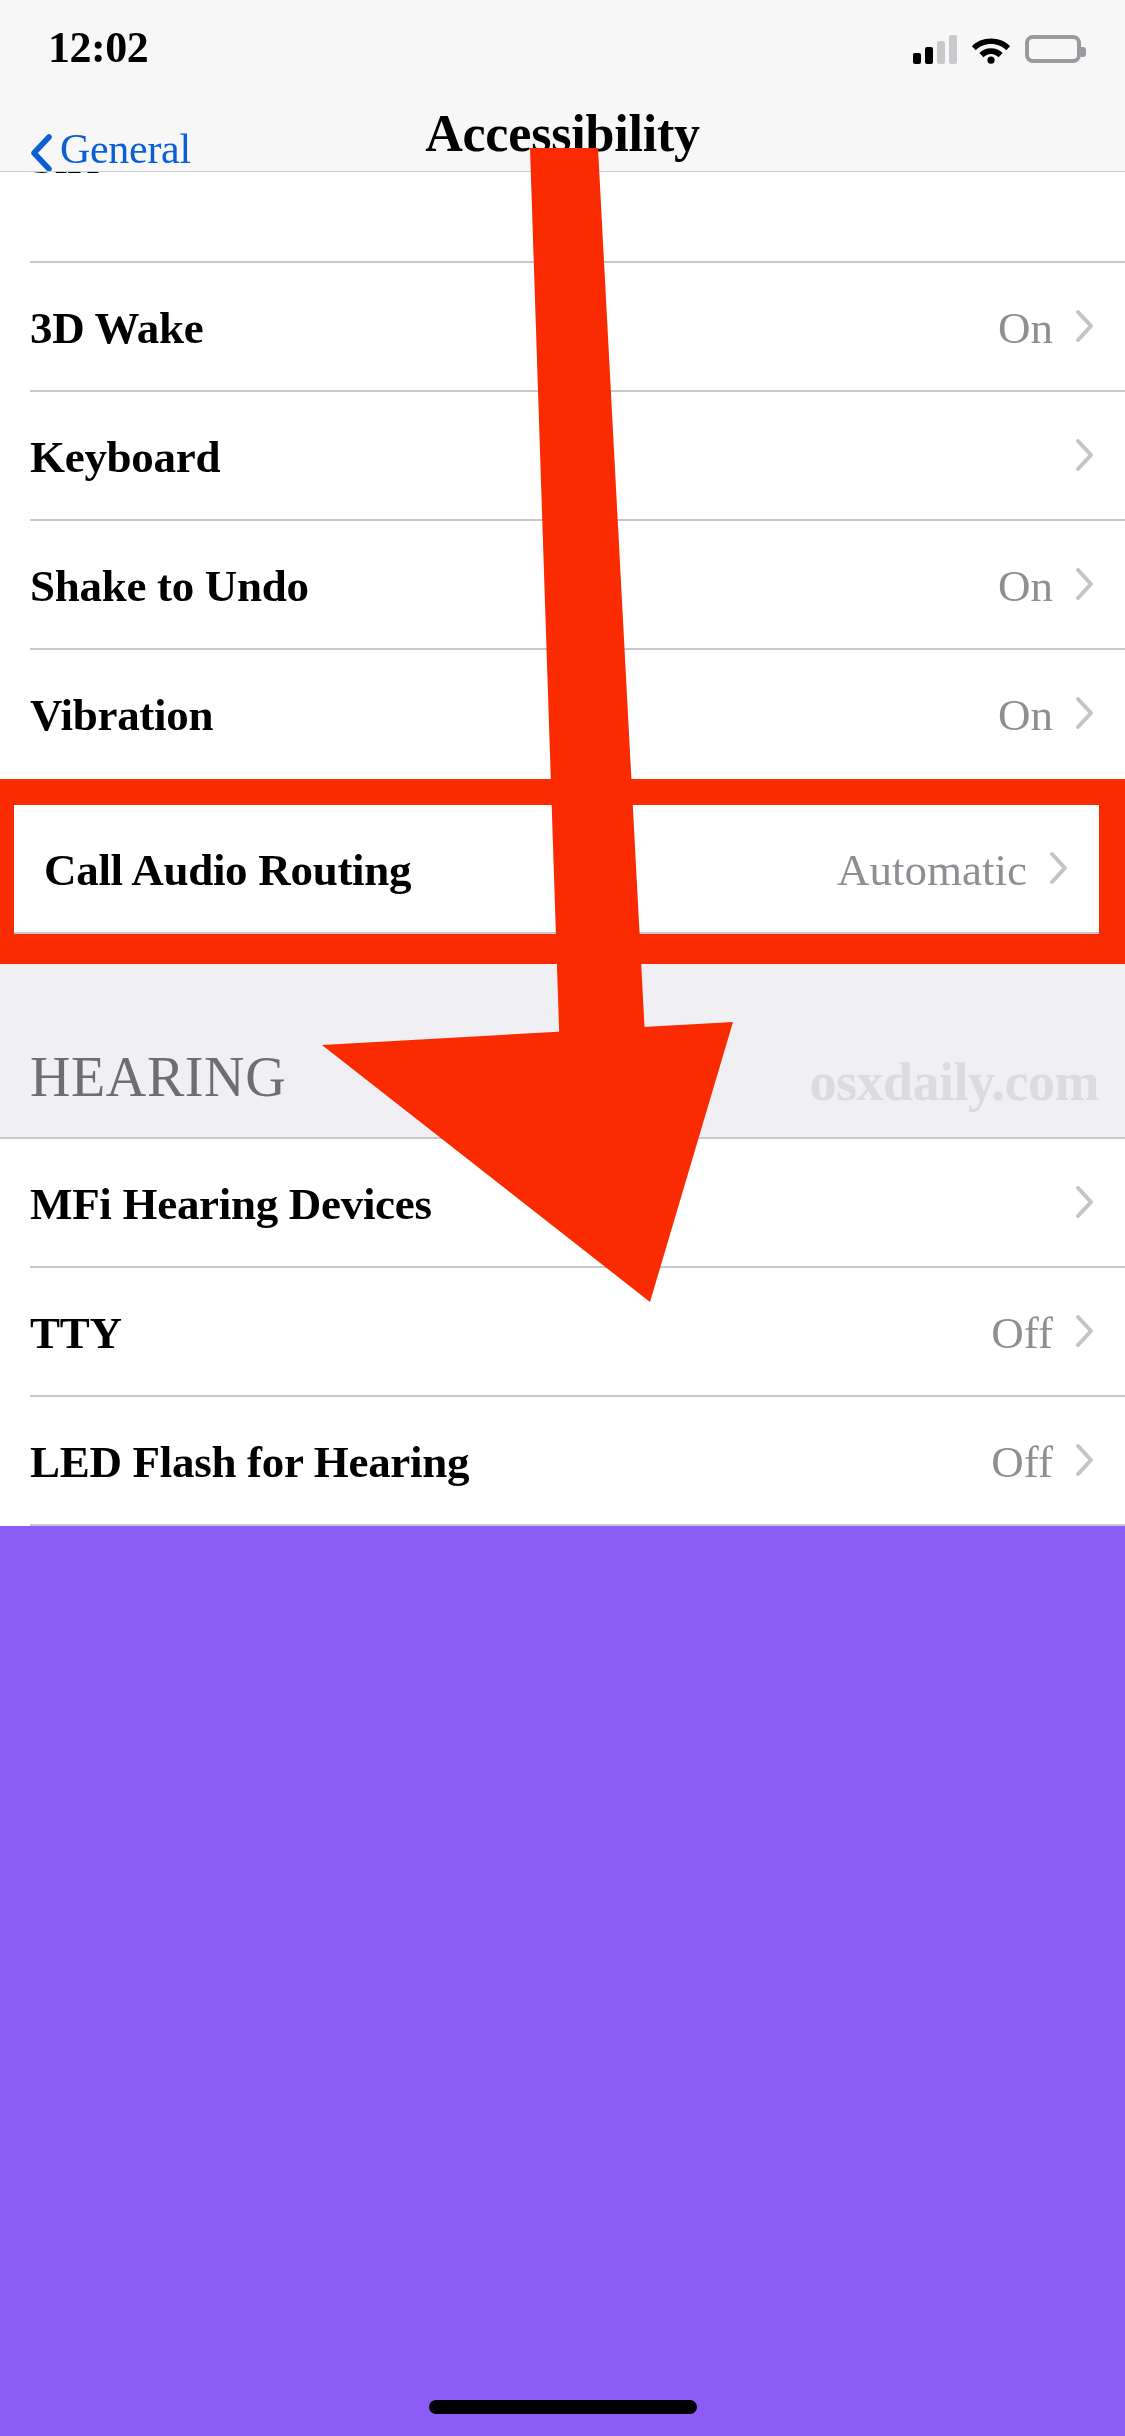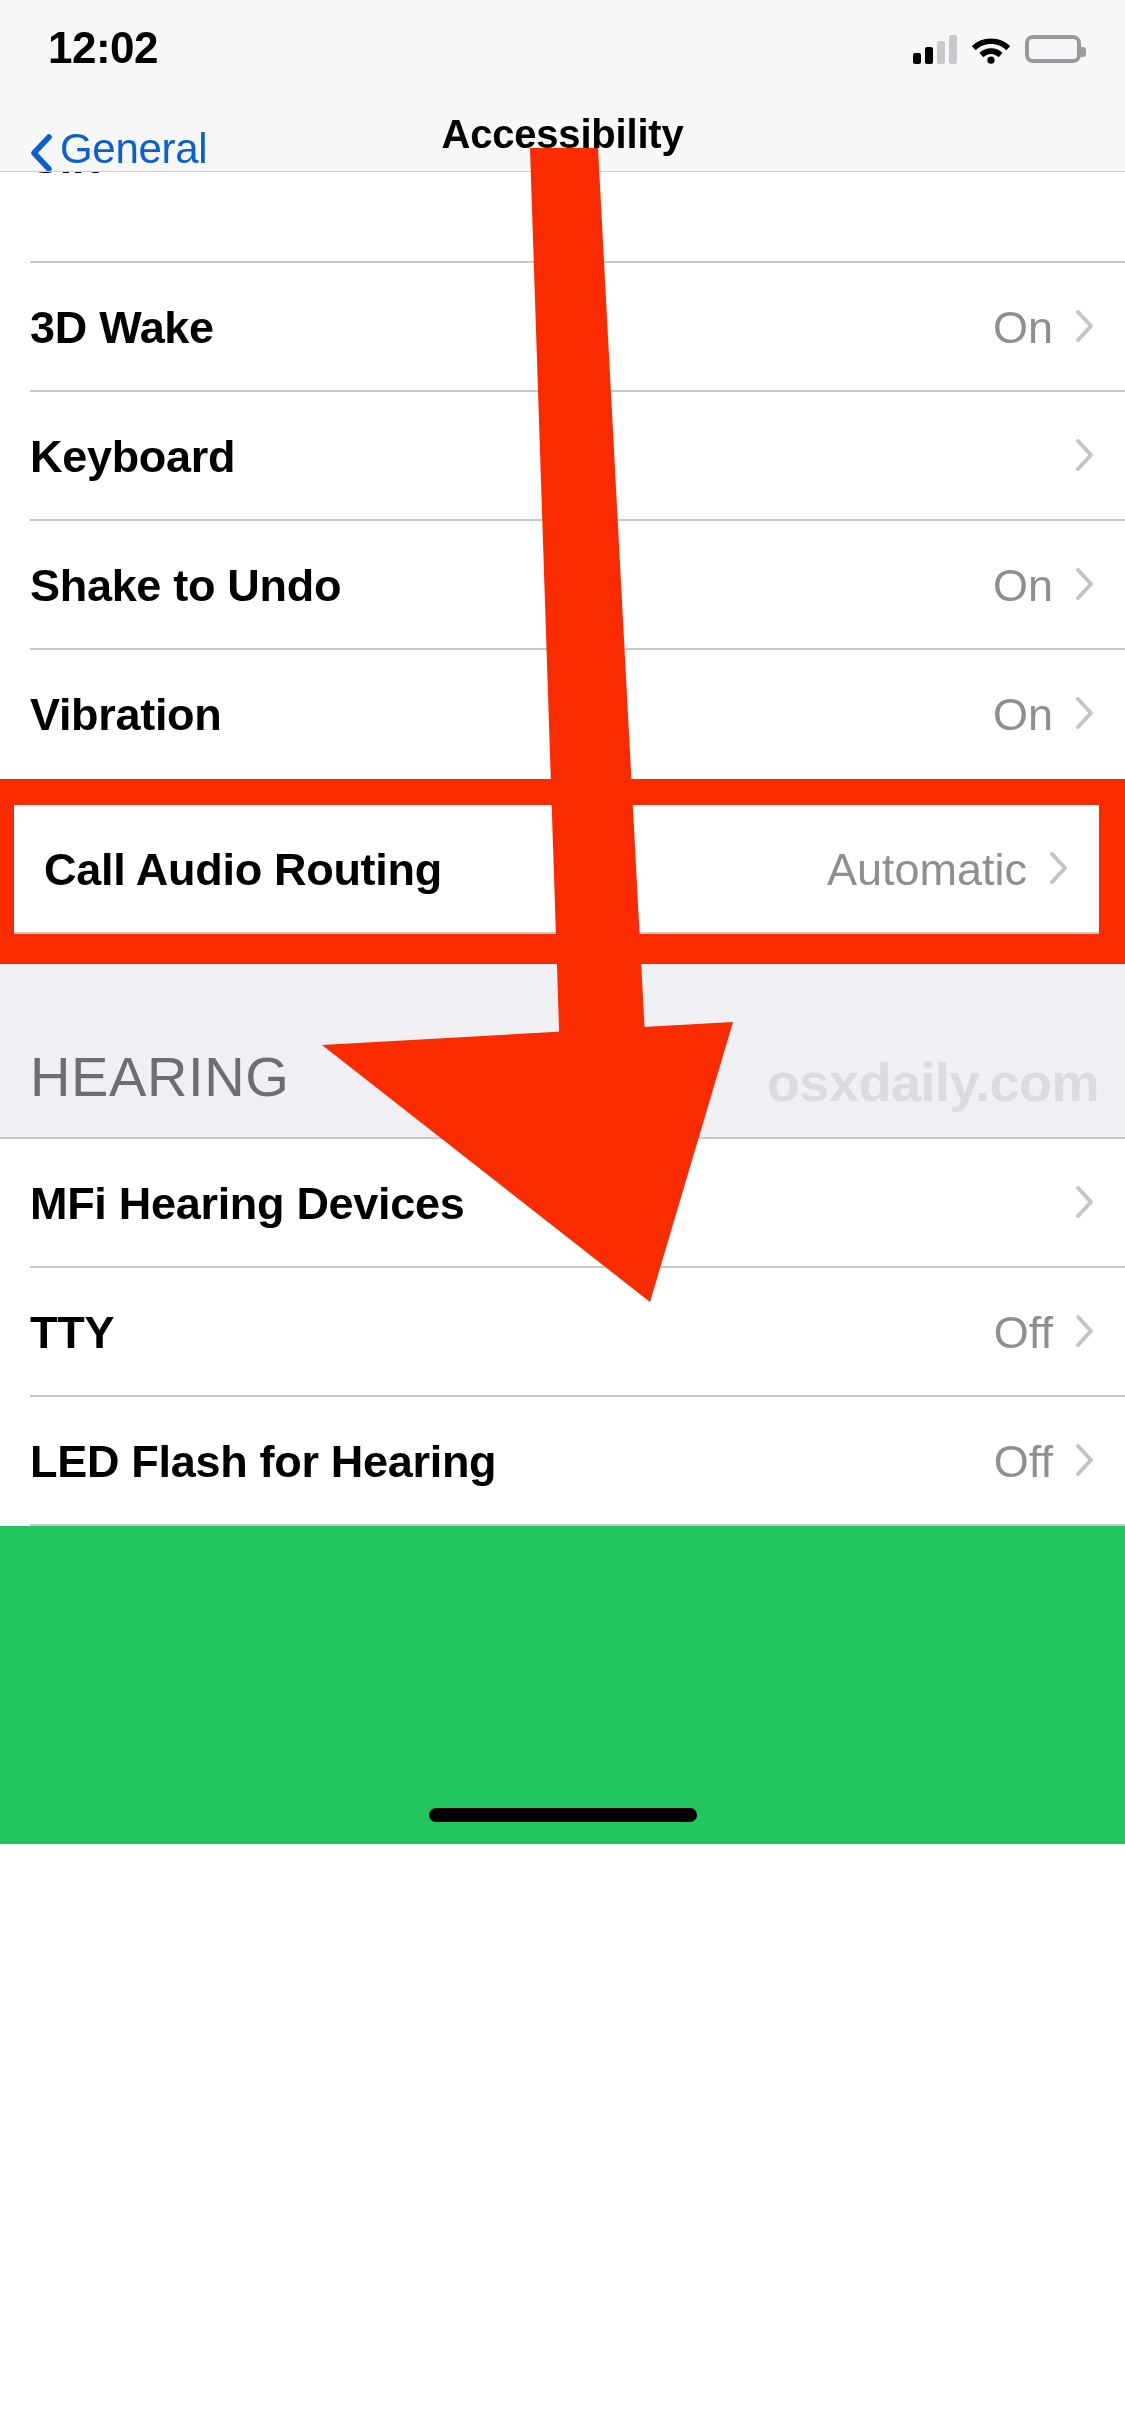--- a/index.html
+++ b/index.html
@@ -10,23 +10,24 @@
     height: 2436px;
     background: #ffffff;
     font-family: "Liberation Sans", "DejaVu Sans", sans-serif;
     -webkit-font-smoothing: antialiased;
     overflow: hidden;
   }
 
   .phone {
     position: relative;
     width: 1125px;
-    height: 1844px;
-    background: #22c55e;
+    height: 2436px;
+    background: #8b5cf6;
     overflow: hidden;
+    font-family: Liberation Serif, serif;
   }
 
   
   .status-bar {
     position: absolute;
     top: 0; left: 0;
     width: 1125px;
     height: 96px;
     background: #f7f7f8;
     z-index: 5;
@@ -123,21 +124,21 @@
     color: #0b5fd4;
     line-height: 46px;
   }
   .nav-title {
     position: absolute;
     left: 0; top: 0;
     width: 1125px;
     height: 76px;
     line-height: 76px;
     text-align: center;
-    font-size: 40px;
+    font-size: 52px;
     font-weight: bold;
     letter-spacing: -0.2px;
     color: #000000;
   }
   .nav-hairline {
     position: absolute;
     left: 0; bottom: 0;
     width: 1125px; height: 1px;
     background: #cfcfd2;
   }

